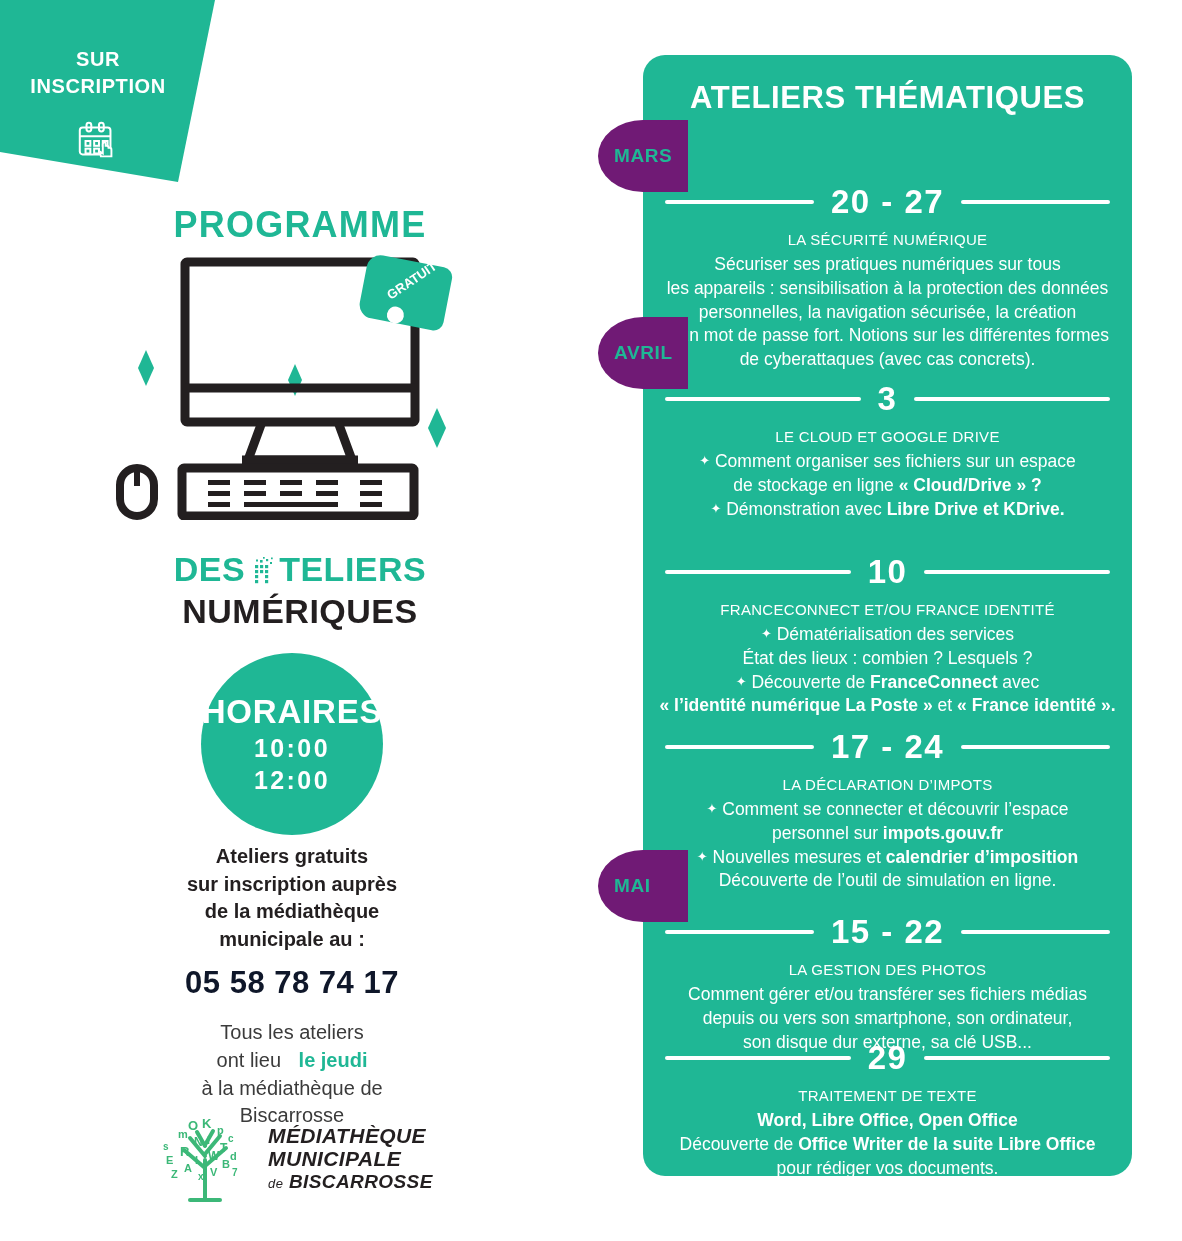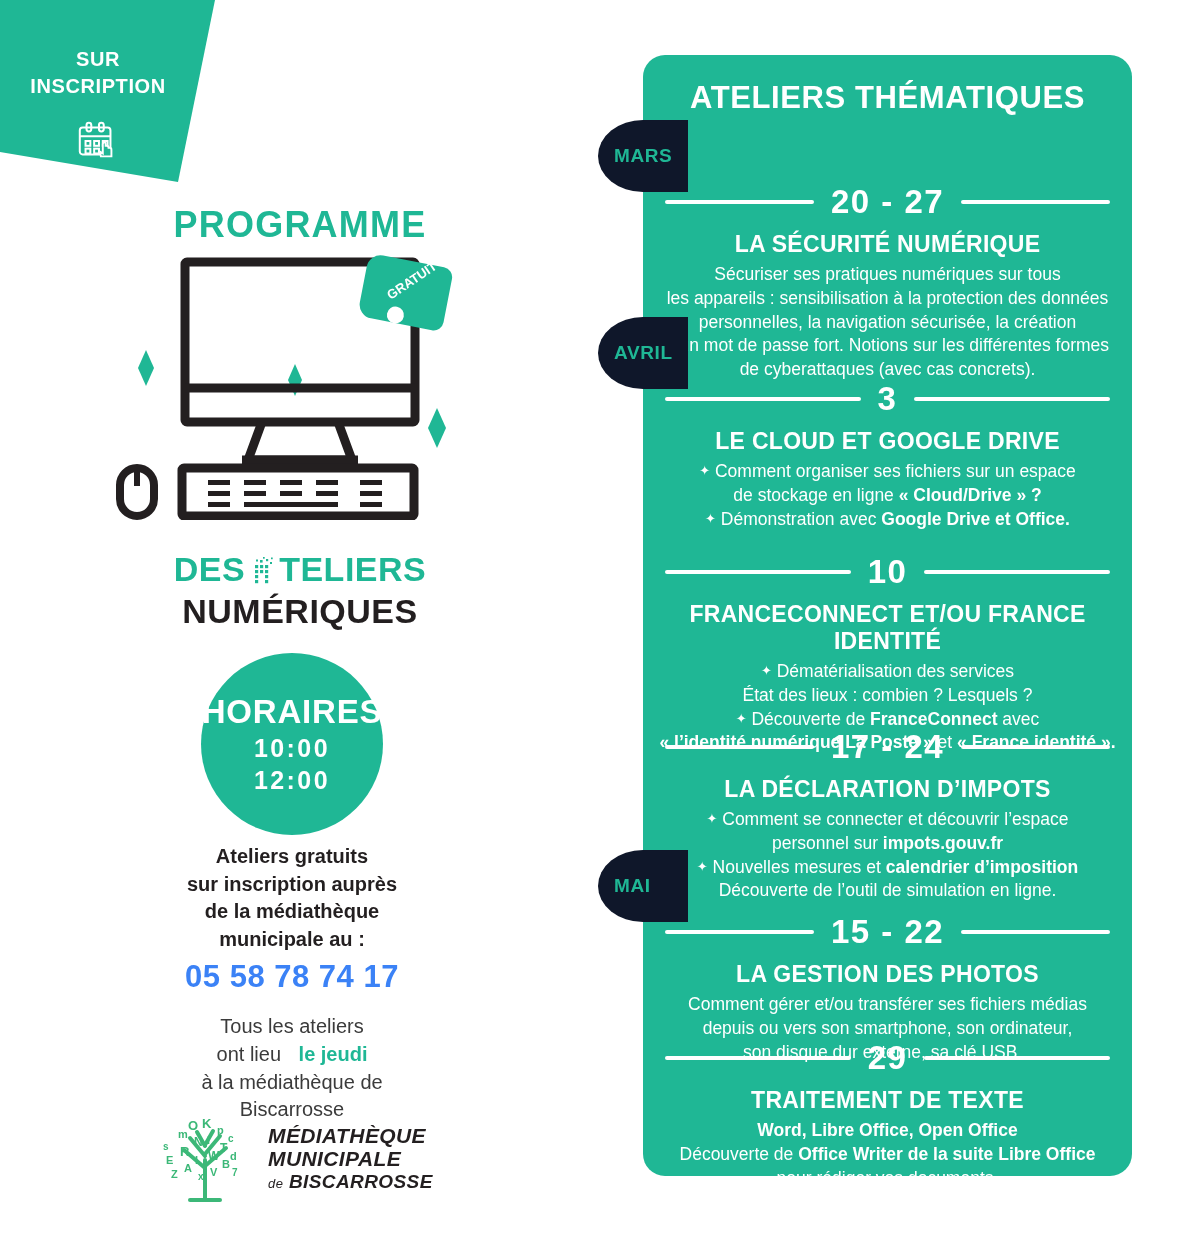--- a/index.html
+++ b/index.html
@@ -148,25 +148,25 @@
     width: 320px;
     text-align: center;
   }
   .contact-strong {
     color: #231f20;
     font-weight: bold;
     font-size: 20px;
     line-height: 1.38;
   }
   .phone {
-    color: #3b82f6;
+    color: #0f172a;
     font-weight: bold;
     font-size: 31px;
     letter-spacing: 0.5px;
-    margin-top: 6px;
+    margin-top: 12px;
   }
   .contact-note {
     color: #3b3b3b;
     font-size: 20px;
     line-height: 1.38;
     margin-top: 18px;
   }
   .contact-note .hl {
     color: #1fb795;
     font-weight: bold;
@@ -217,21 +217,21 @@
     font-size: 31px;
     letter-spacing: 0.6px;
   }
 
   
   .month-pill {
     position: absolute;
     left: 598px;
     width: 90px;
     height: 72px;
-    background: #0f172a;
+    background: #701a75;
     border-radius: 45px 0 0 45px / 36px 0 0 36px;
     display: flex;
     align-items: center;
     justify-content: flex-start;
     padding-left: 16px;
     box-sizing: border-box;
     color: #1fb795;
     font-weight: bold;
     font-size: 19px;
     letter-spacing: 0.6px;
@@ -271,22 +271,22 @@
   }
   .entry-date {
     font-weight: bold;
     font-size: 33px;
     letter-spacing: 1.5px;
     white-space: nowrap;
     line-height: 1;
     padding: 0 4px;
   }
   .entry-heading {
-    font-weight: bold;
-    font-size: 23px;
+    font-weight: normal;
+    font-size: 15px;
     letter-spacing: 0.3px;
     margin-top: 13px;
   }
   .entry-body {
     font-size: 17.5px;
     line-height: 1.36;
     margin-top: 5px;
     padding: 0 14px;
   }
   .entry-body b { font-weight: bold; }
@@ -483,21 +483,21 @@
           <div class="entry-heading">LA SÉCURITÉ NUMÉRIQUE</div>
           <div class="entry-body">Sécuriser ses pratiques numériques sur tous<br>les appareils : sensibilisation à la protection des données<br>personnelles, la navigation sécurisée, la création<br>d’un mot de passe fort. Notions sur les différentes formes<br>de cyberattaques (avec cas concrets).</div>
         </div>
         <div class="entry" style="top: 327px;">
           <div class="entry-rule">
             <span class="line"></span>
             <span class="entry-date">3</span>
             <span class="line"></span>
           </div>
           <div class="entry-heading">LE CLOUD ET GOOGLE DRIVE</div>
-          <div class="entry-body"><span class="bullet">✦</span> Comment organiser ses fichiers sur un espace<br>de stockage en ligne <b>« Cloud/Drive » ?</b><br><span class="bullet">✦</span> Démonstration avec <b>Google Drive et Office.</b></div>
+          <div class="entry-body"><span class="bullet">✦</span> Comment organiser ses fichiers sur un espace<br>de stockage en ligne <b>« Cloud/Drive » ?</b><br><span class="bullet">✦</span> Démonstration avec <b>Libre Drive et KDrive.</b></div>
         </div>
         <div class="entry" style="top: 500px;">
           <div class="entry-rule">
             <span class="line"></span>
             <span class="entry-date">10</span>
             <span class="line"></span>
           </div>
           <div class="entry-heading">FRANCECONNECT ET/OU FRANCE IDENTITÉ</div>
           <div class="entry-body"><span class="bullet">✦</span> Dématérialisation des services<br>État des lieux : combien ? Lesquels ?<br><span class="bullet">✦</span> Découverte de <b>FranceConnect</b> avec<br><b>« l’identité numérique La Poste »</b> et <b>« France identité ».</b></div>
         </div>

